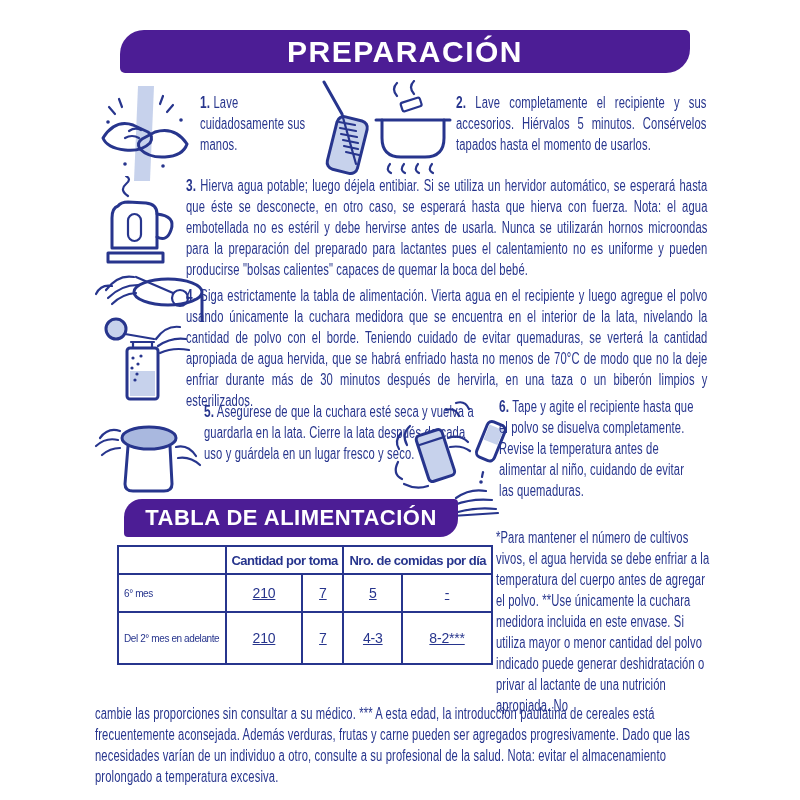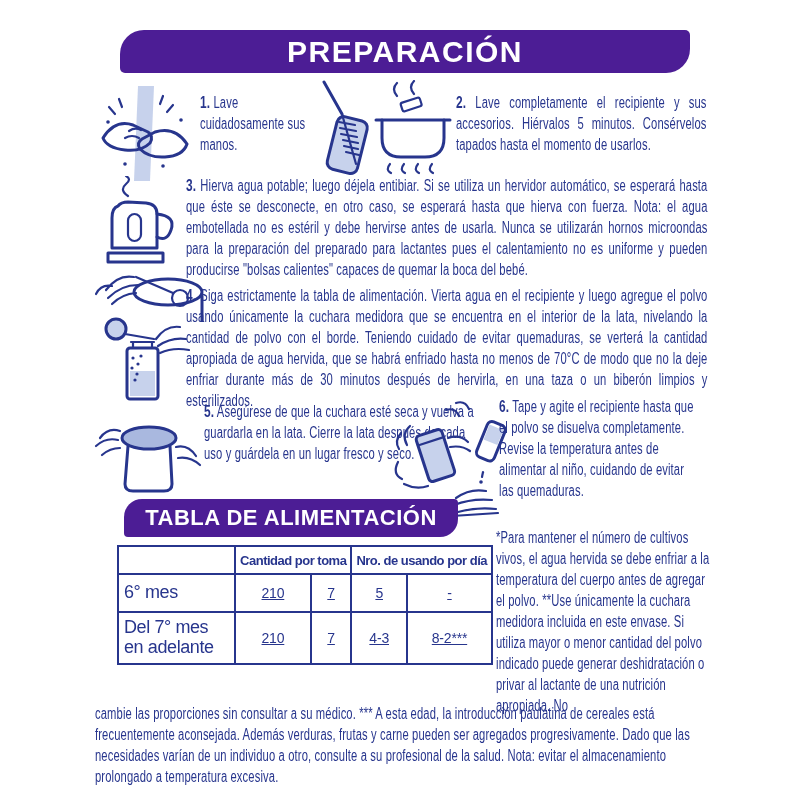--- a/index.html
+++ b/index.html
@@ -32,21 +32,21 @@
   .dot { fill:#27358D; stroke:none; }
   
   .ftable { position:absolute; left:117px; top:545px; width:376px;
     border-collapse:collapse; color:#27358D; }
   .ftable th, .ftable td { border:2.5px solid #27358D; padding:2px 4px; }
   .ftable .gh { font-weight:bold; font-size:13px; letter-spacing:-0.5px;
     text-align:center; white-space:nowrap; height:22px;margin-left:8px; }
   .ftable .ch { font-weight:bold; font-size:12px; letter-spacing:-0.4px;
     text-align:center; line-height:1.1; height:40px; }
   .ftable .ch.lft, .ftable .rl { text-align:left; }
-  .ftable .rl { font-size:18px; letter-spacing:-0.4px; line-height:1.1; padding-left:5px; }
+  .ftable .rl { font-size:10px; letter-spacing:-0.4px; line-height:1.1; padding-left:5px; }
   .ftable .val { font-size:14px; text-align:center; letter-spacing:-0.2px;text-decoration:underline; }
   .ftable tr.r1 td { height:32px; }
   .ftable tr.r2 td { height:46px; }
 </style>
 </head>
 <body>
 
 <div class="page">
 
   <div class="abs bar prep-bar">
@@ -179,31 +179,31 @@
 
   <div class="abs bar tabla-bar">
     <span>TABLA DE ALIMENTACIÓN</span>
   </div>
 
   <table class="ftable">
     <tbody>
         <tr>
       <td class="gh"></td>
       <td class="gh" colspan="2">Cantidad por toma</td>
-      <td class="gh" colspan="2">Nro. de usando por día</td>
+      <td class="gh" colspan="2">Nro. de comidas por día</td>
     </tr>
     <tr class="r1">
       <td class="rl">6° mes</td>
       <td class="val">210</td>
       <td class="val">7</td>
       <td class="val">5</td>
       <td class="val">-</td>
     </tr>
     <tr class="r2">
-      <td class="rl">Del 7° mes en adelante</td>
+      <td class="rl">Del 2° mes en adelante</td>
       <td class="val">210</td>
       <td class="val">7</td>
       <td class="val">4-3</td>
       <td class="val">8-2***</td>
     </tr>
   </tbody>
     </table>
 
   <div class="abs cond" style="left:496px; top:527px; width:312px;">*Para mantener el número de cultivos vivos, el agua hervida se debe enfriar a la temperatura del cuerpo antes de agregar el polvo. **Use únicamente la cuchara medidora incluida en este envase. Si utiliza mayor o menor cantidad del polvo indicado puede generar deshidratación o privar al lactante de una nutrición apropiada. No</div>
 

